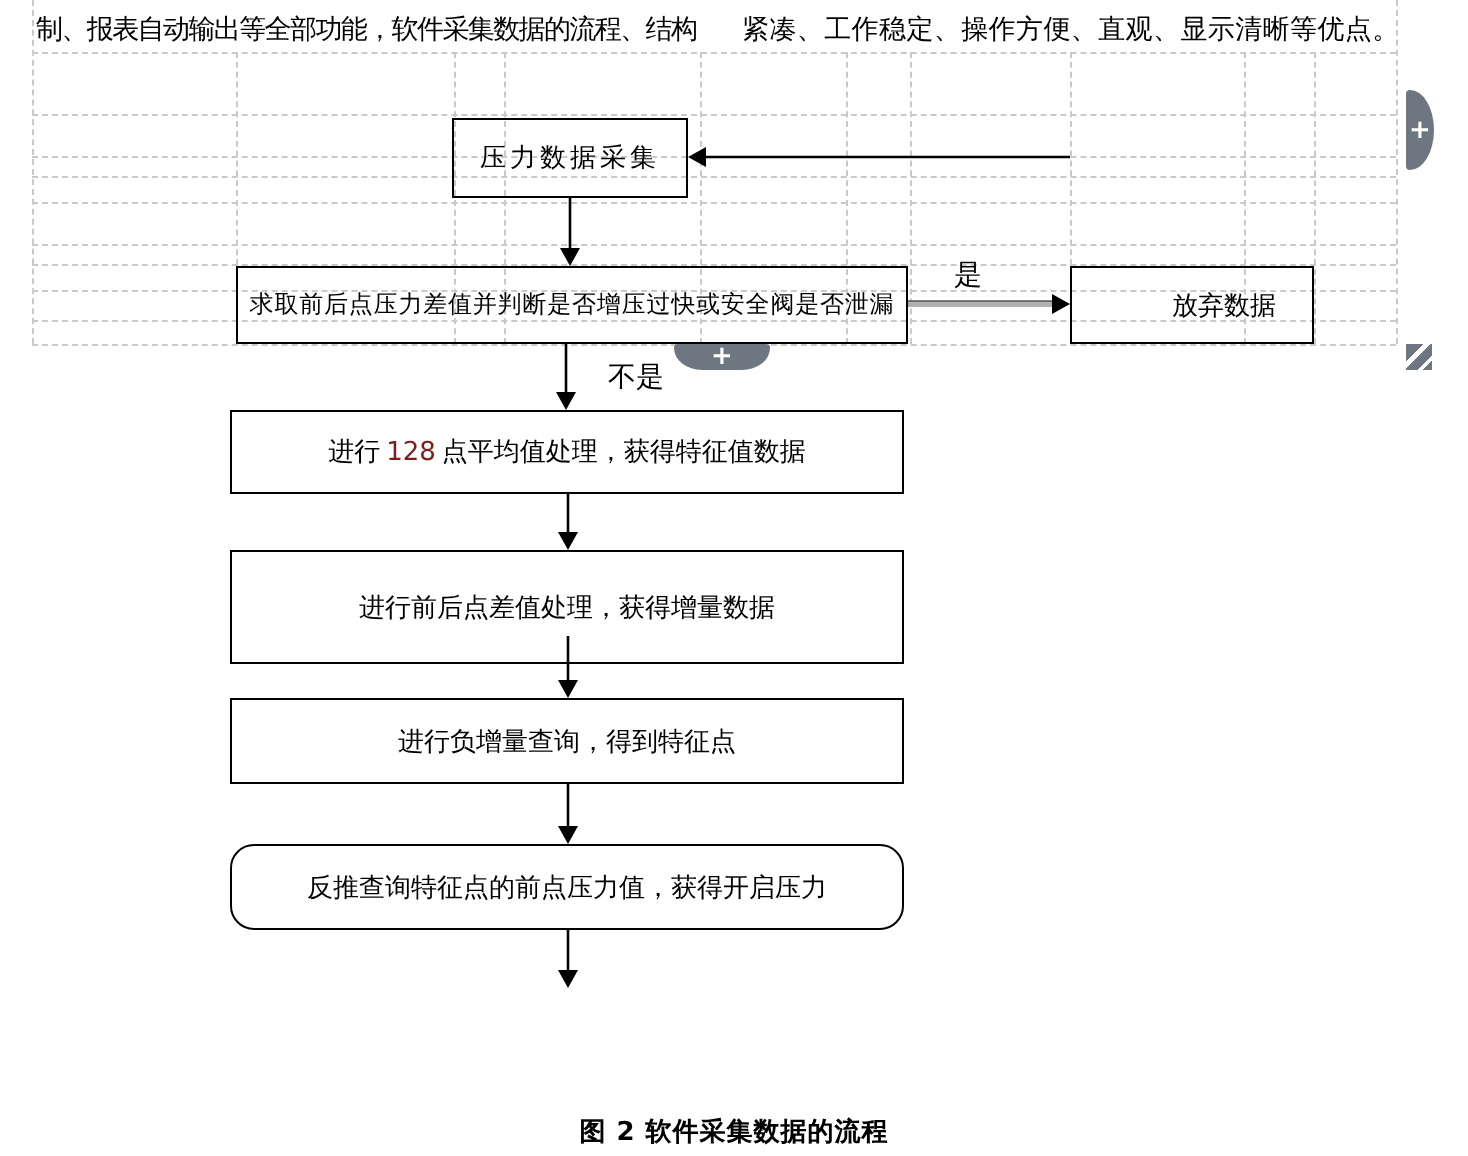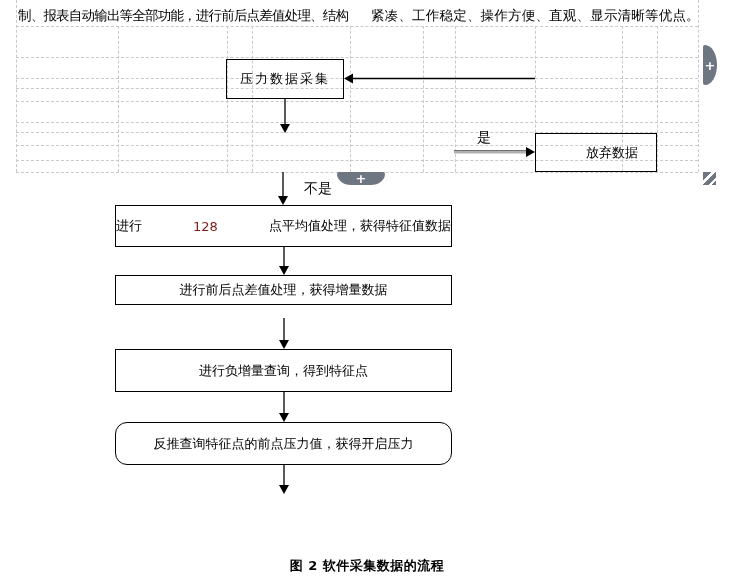--- a/index.html
+++ b/index.html
@@ -71,40 +71,43 @@
       <div class="gh" style="left: 16px; top: 78px; width: 682px;"></div>
       <div class="gh" style="left: 16px; top: 88px; width: 682px;"></div>
       <div class="gh" style="left: 16px; top: 101px; width: 682px;"></div>
       <div class="gh" style="left: 16px; top: 122px; width: 682px;"></div>
       <div class="gh" style="left: 16px; top: 132px; width: 682px;"></div>
       <div class="gh" style="left: 16px; top: 145px; width: 682px;"></div>
       <div class="gh" style="left: 16px; top: 160px; width: 682px;"></div>
       <div class="gh" style="left: 16px; top: 172px; width: 682px;"></div>
     </div>
 
-  <div class="para" id="para-left">制、报表自动输出等全部功能，进行前后点差值处理、结构</div>
+  <div class="para" id="para-left">制、报表自动输出等全部功能，软件采集数据的流程、结构</div>
   <div class="para" id="para-right">紧凑、工作稳定、操作方便、直观、显示清晰等优点。</div>
 
   <div class="fbox spaced" style="left:226px;top:59px;width:118px;height:40px;align-items:center;">
     <span>压力数据采集</span>
   </div>
 
 
+  <div class="fbox tight" style="left:118px;top:133px;width:336px;height:39px;">
+    <span>求取前后点压力差值并判断是否增压过快或安全阀是否泄漏</span>
+  </div>
 
   <div class="fbox" style="left:535px;top:133px;width:122px;height:39px;padding-left:32px;">
     <span>放弃数据</span>
   </div>
 
-  <div class="fbox" style="left:115px;top:205px;width:337px;height:42px;gap:48px;">
+  <div class="fbox" style="left:115px;top:205px;width:337px;height:42px;">
     <span>进行</span>
       <span class="num-blue">128</span>
       <span>点平均值处理，获得特征值数据</span>
   </div>
 
-  <div class="fbox" style="left:115px;top:275px;width:337px;height:30px;">
+  <div class="fbox" style="left:115px;top:275px;width:337px;height:57px;">
     <span>进行前后点差值处理，获得增量数据</span>
   </div>
 
   <div class="fbox" style="left:115px;top:349px;width:337px;height:43px;">
     <span>进行负增量查询，得到特征点</span>
   </div>
 
   <div class="fbox" style="left:115px;top:422px;width:337px;height:43px;border-radius:12px;">
     <span>反推查询特征点的前点压力值，获得开启压力</span>
   </div>

